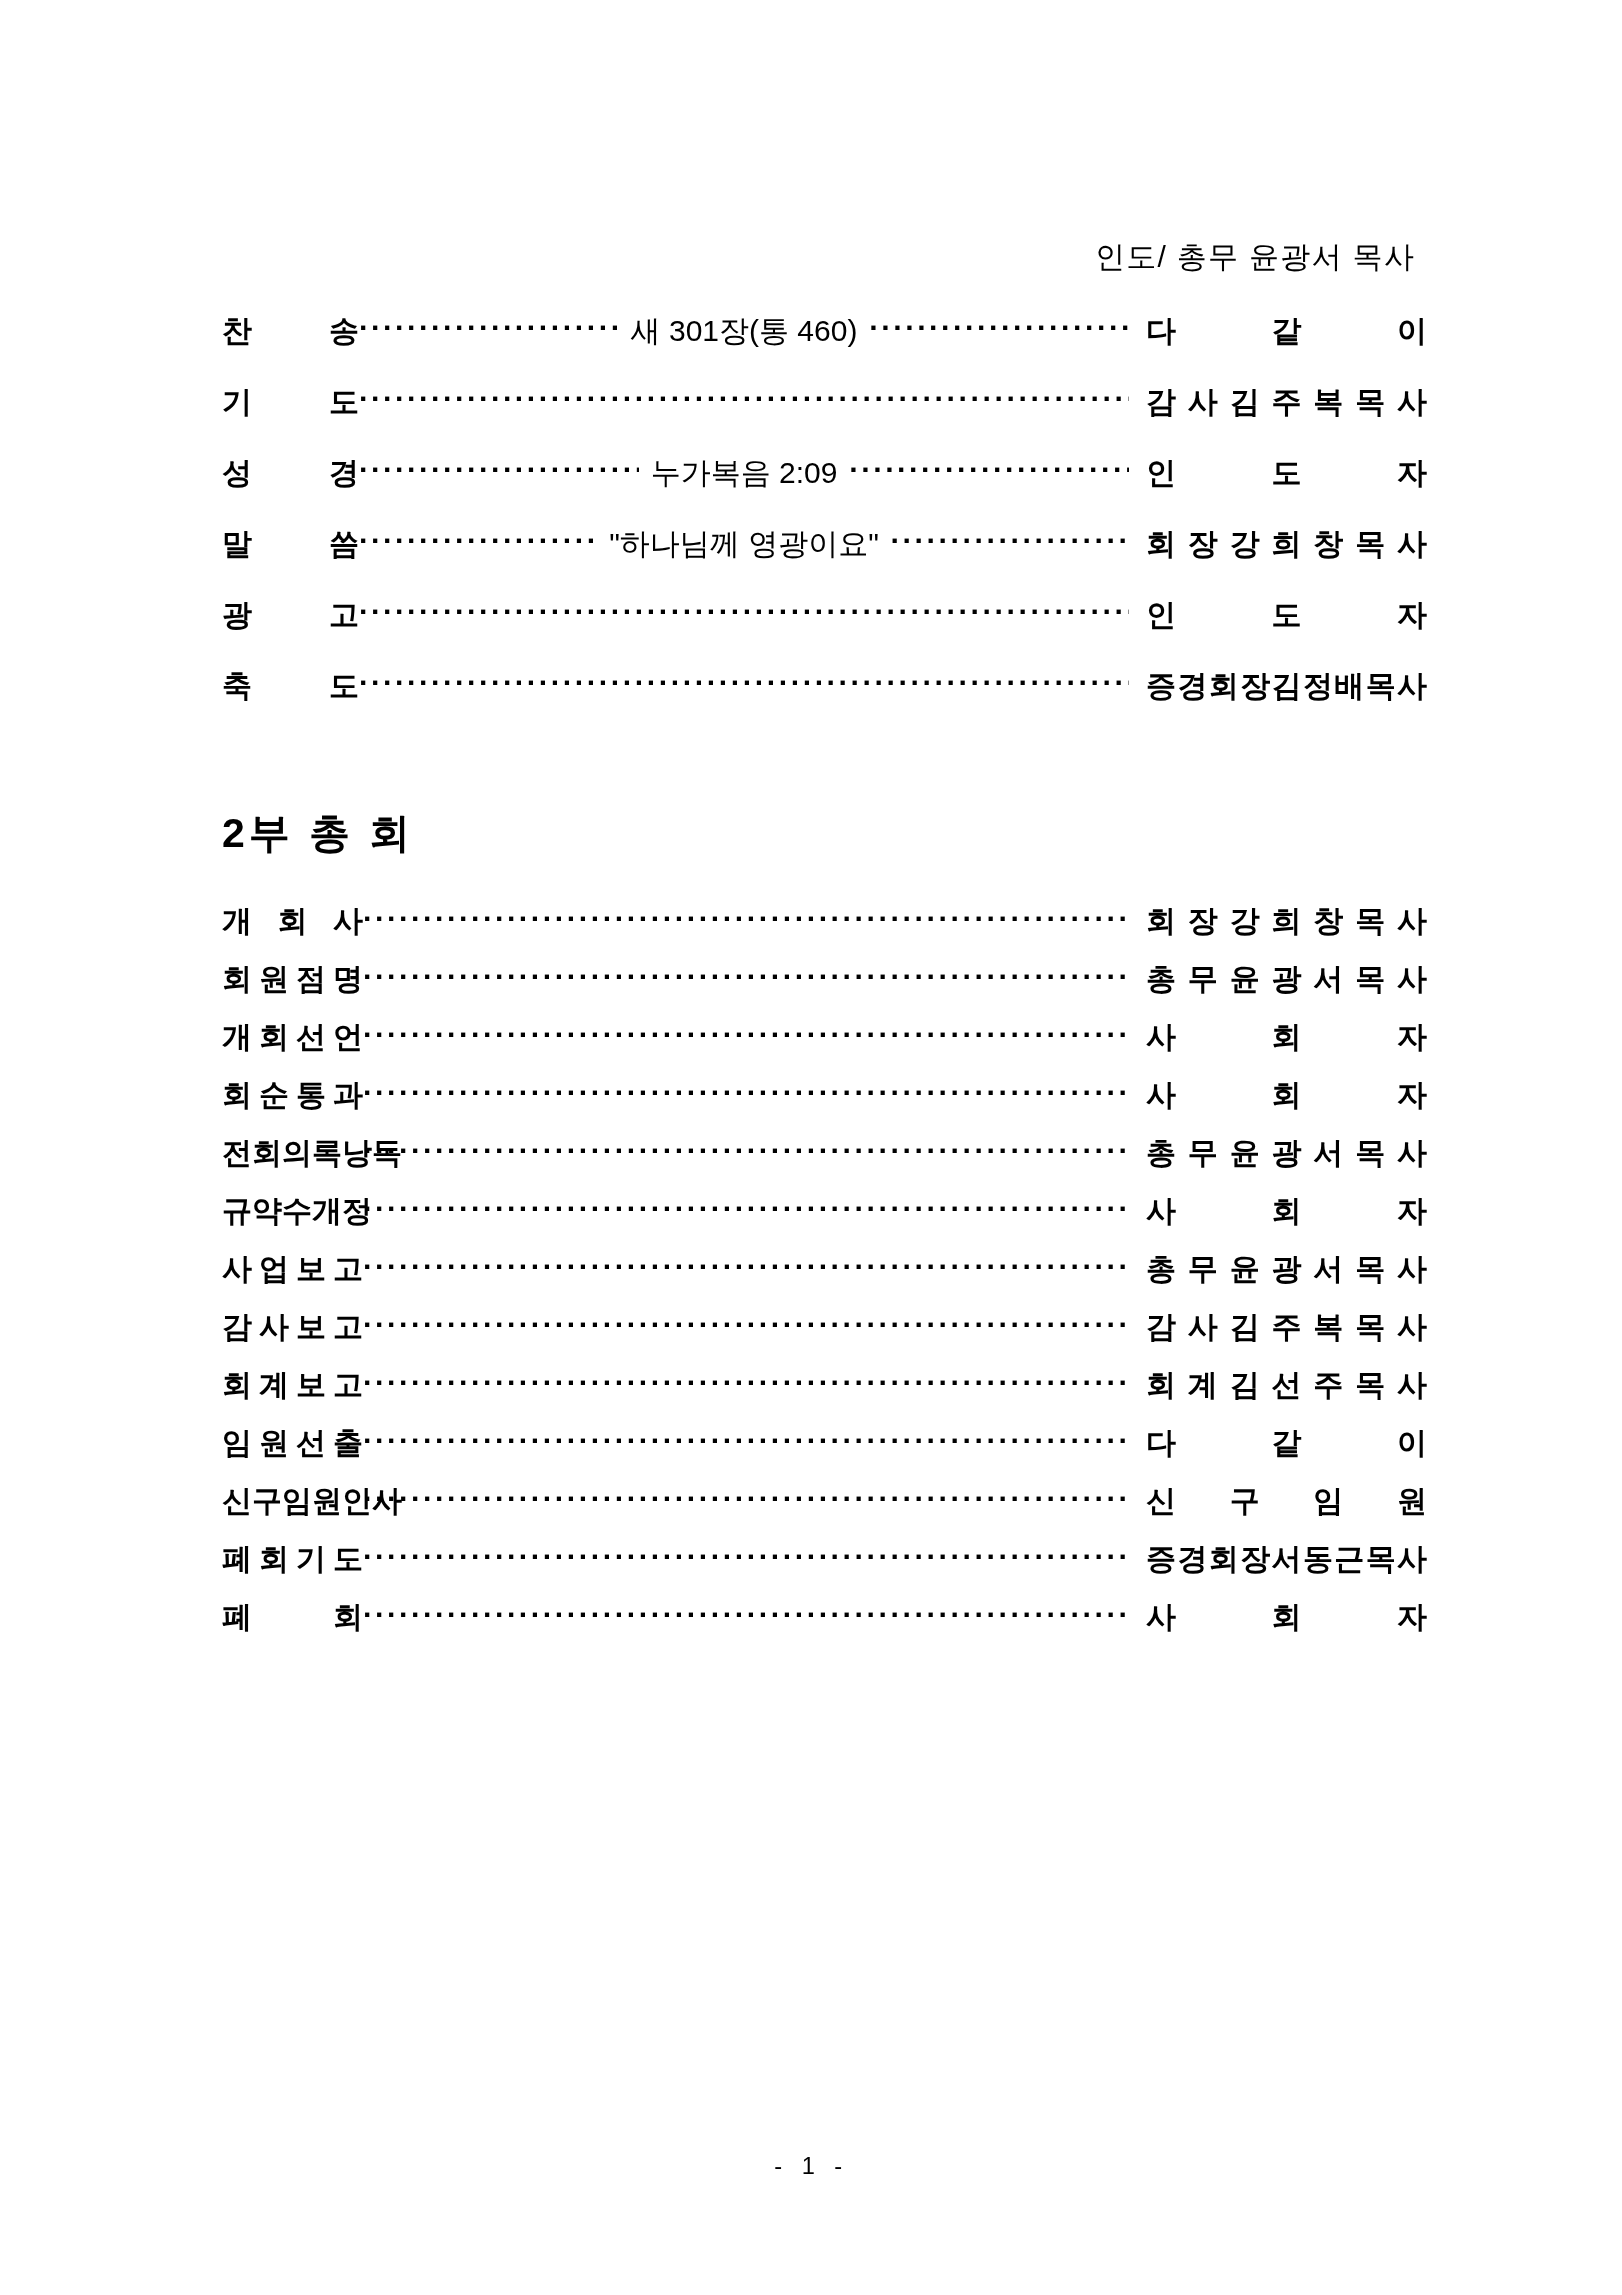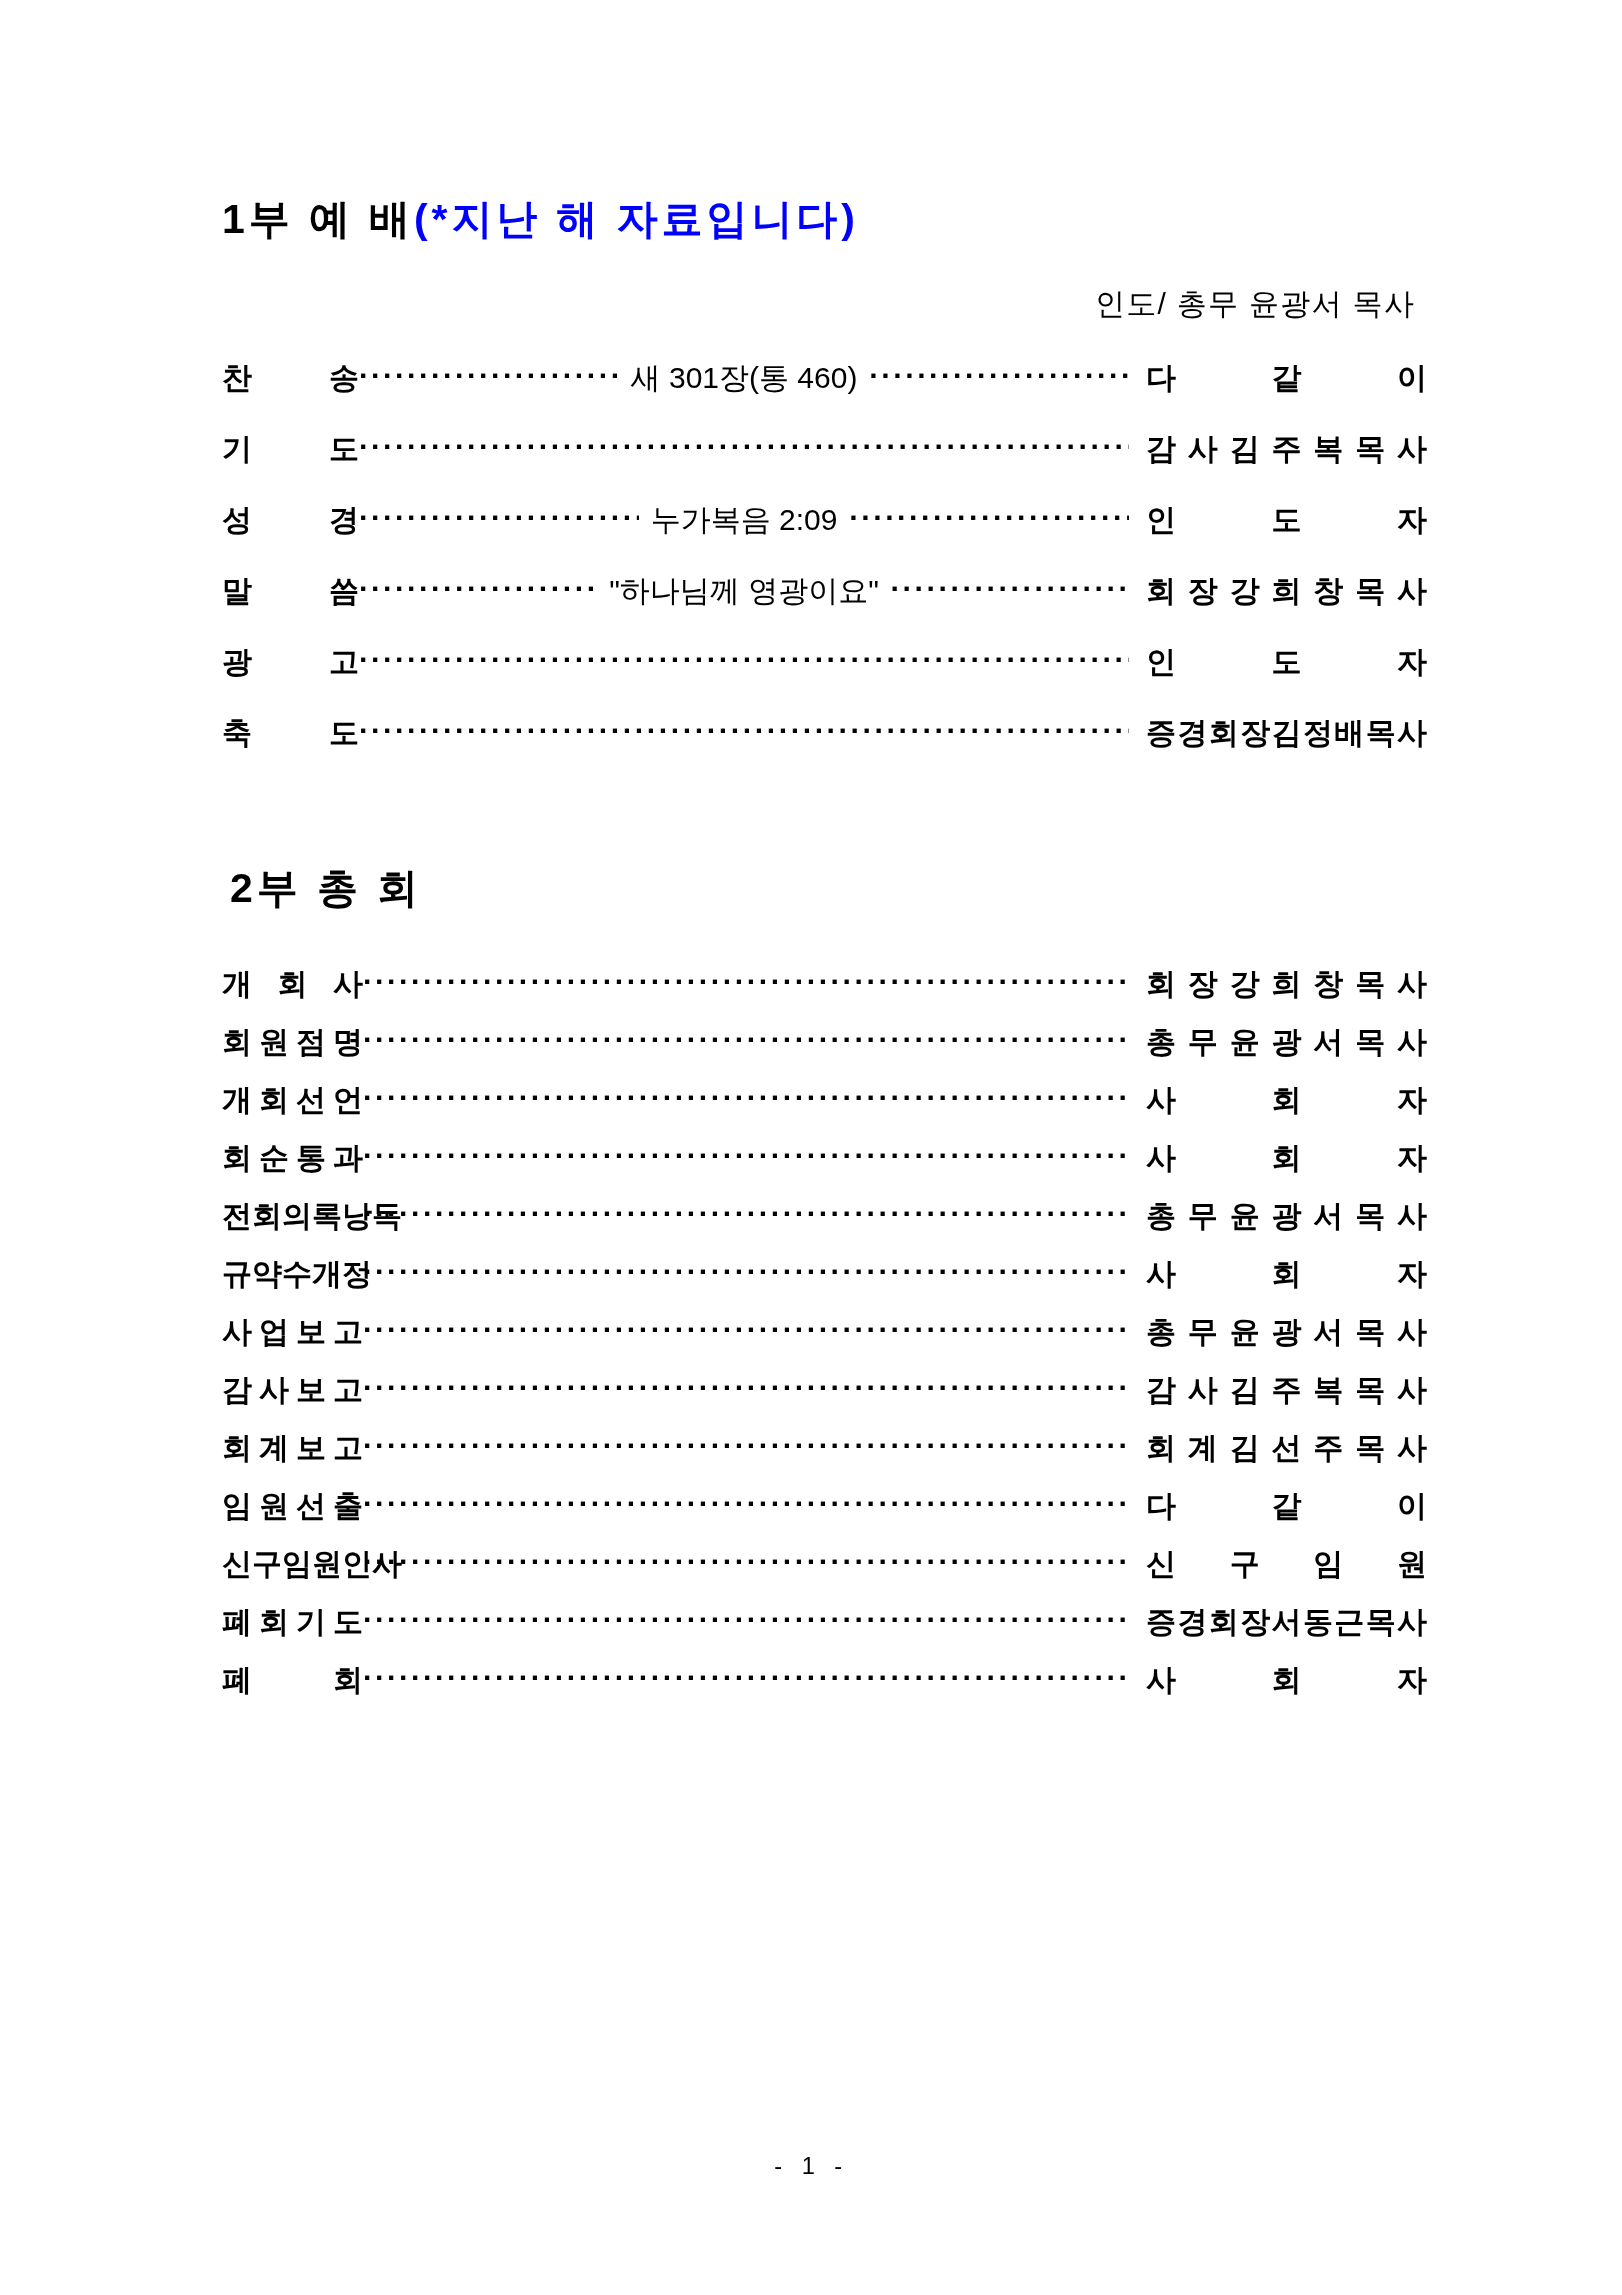--- a/index.html
+++ b/index.html
@@ -31,21 +31,21 @@
     font-size: 41px;
     font-weight: bold;
     letter-spacing: 3.9px;
     line-height: 1.15;
     white-space: nowrap;
   }
   .section-heading .hd-main { color: #000000; }
   .section-heading .hd-note { color: #0000ff; }
 
   #heading-1 { margin: 0 0 0 0; }
-  #heading-2 { margin: 8px; }
+  #heading-2 { margin: 0; }
 
   
   .presider-line {
     text-align: right;
     font-size: 30px;
     font-weight: normal;
     letter-spacing: 1.3px;
     white-space: nowrap;
     padding-right: 11.8px;
   }
@@ -136,23 +136,20 @@
     color: #000000;
   }
 </style>
 </head>
 <body>
 
 <div class="page">
 
   <section class="sec-worship">
 
-    <h1 class="section-heading" id="heading-1">
-      <span class="hd-main">1부  예  배</span><span class="hd-note">(*지난 해 자료입니다)</span>
-    </h1>
 
     <div class="gap-after-heading1"></div>
 
     <div class="presider-line">인도/ 총무 윤광서 목사</div>
 
     <div class="gap-after-presider1"></div>
 
     <ul class="program-list" id="worship-rows">
         <li class="program-row">
           <div class="row-label">

